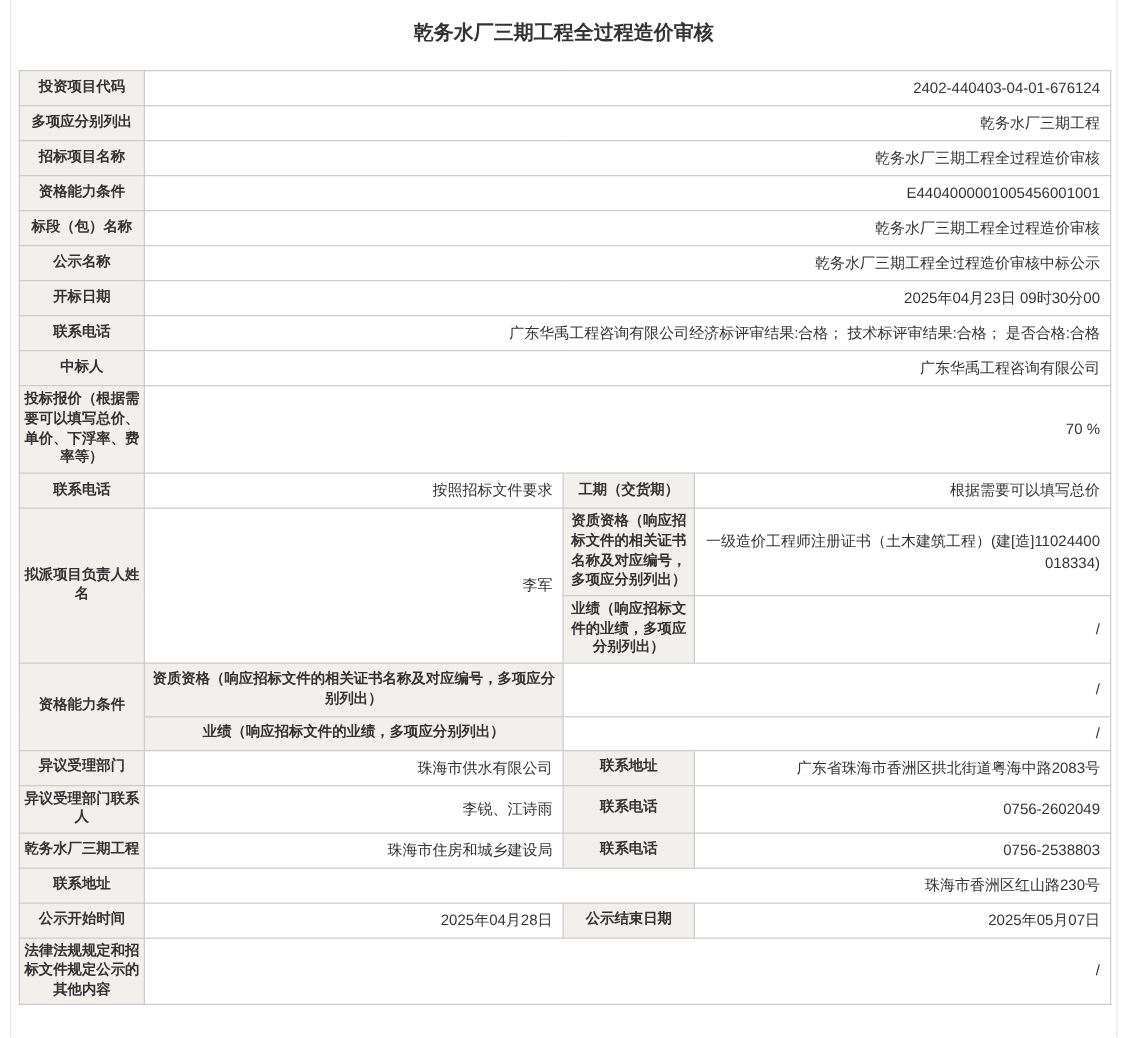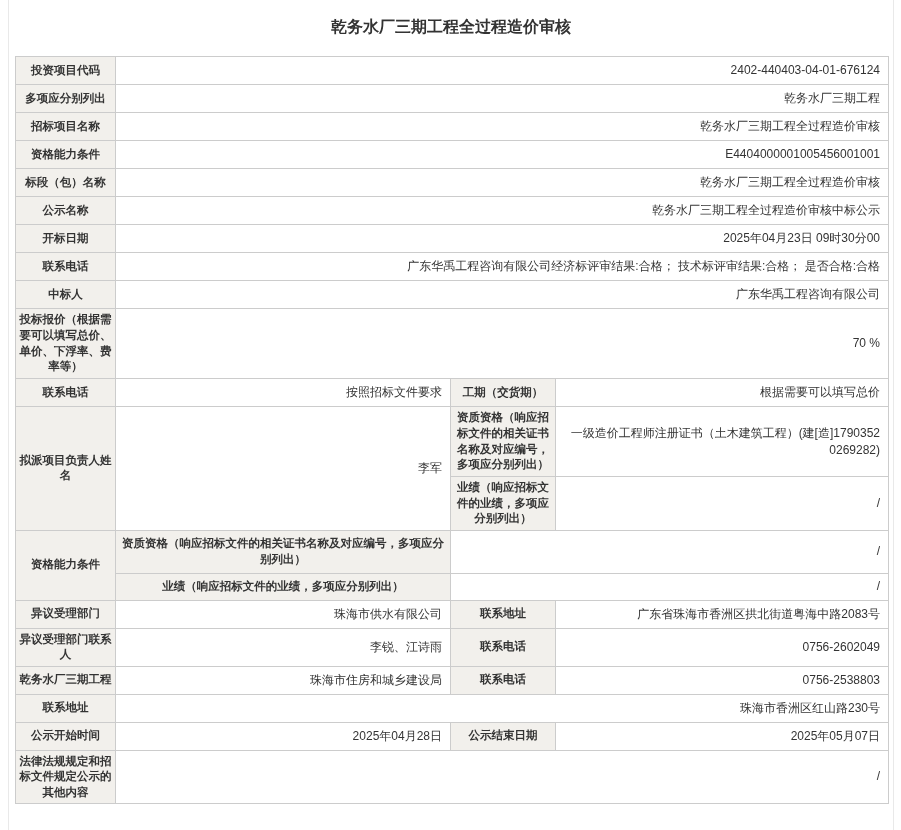--- a/index.html
+++ b/index.html
@@ -147,21 +147,21 @@
       <th>联系电话</th>
       <td>按照招标文件要求</td>
       <th>工期（交货期）</th>
       <td>根据需要可以填写总价</td>
     </tr>
 
     <tr class="h70">
       <th rowspan="2">拟派项目负责人姓名</th>
       <td rowspan="2">李军</td>
       <th>资质资格（响应招标文件的相关证书名称及对应编号，多项应分别列出）</th>
-      <td>一级造价工程师注册证书（土木建筑工程）(建[造]17903520269282)</td>
+      <td>一级造价工程师注册证书（土木建筑工程）(建[造]11024400018334)</td>
     </tr>
 
     <tr class="h48">
       <th>业绩（响应招标文件的业绩，多项应分别列出）</th>
       <td>/</td>
     </tr>
 
     <tr class="h43">
       <th rowspan="2">资格能力条件</th>
       <th>资质资格（响应招标文件的相关证书名称及对应编号，多项应分别列出）</th>

